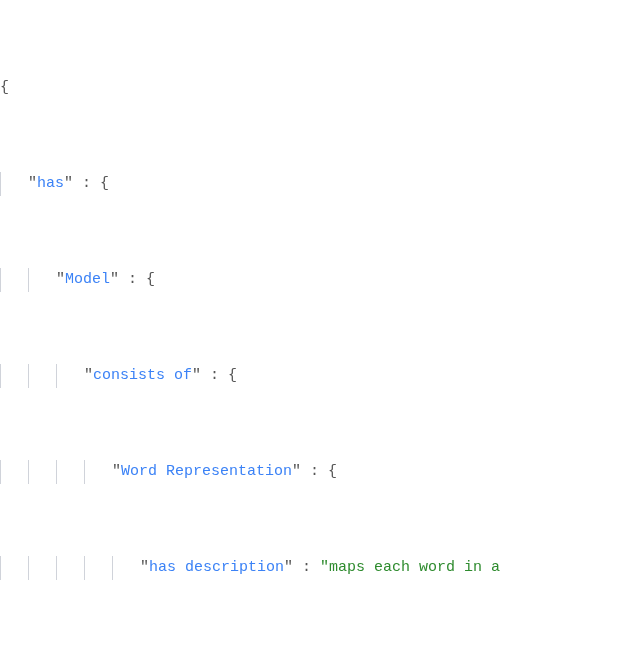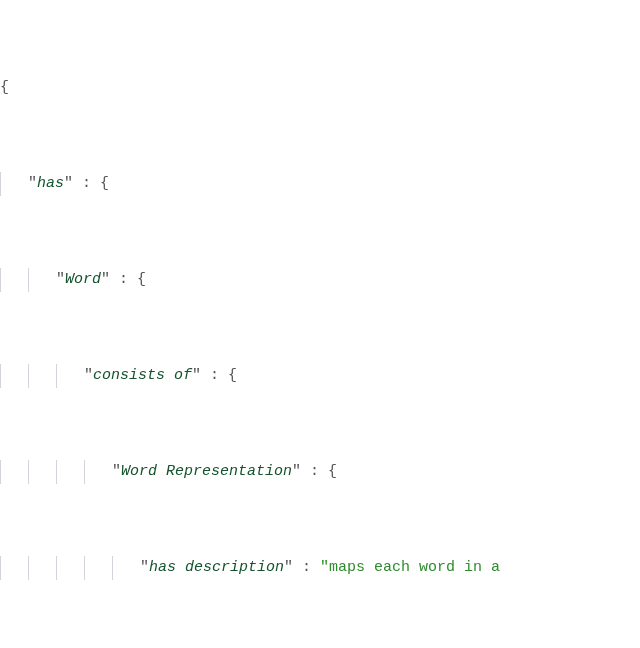--- a/index.html
+++ b/index.html
@@ -12,21 +12,21 @@
       width: 640px;
       height: 648px;
       padding: 4px 0;
       overflow: hidden;
     }
     .code {
       white-space: pre-wrap;
       word-break: break-word;
     }
     .punct { color: #555; }
-    .key { color: #14532d; font-style: italic; }
+    .key { color: #3b82f6; }
     .str { color: #2e8b2e; }
     .line { display: flex; }
     .indent { flex: 0 0 auto; display: flex; }
     .pipe {
       width: 28px;
       border-left: 1px solid rgba(120,130,150,0.35);
       height: 100%;
     }
     .content { flex: 1; padding-right: 6px; word-break: break-word; }
   </style>
@@ -40,21 +40,21 @@
     <div class="content"><span class="punct">{</span></div>
   </div>
 
   <div class="line">
     <div class="indent"><span class="pipe"></span></div>
     <div class="content"><span class="punct">"</span><span class="key">has</span><span class="punct">"</span><span class="punct"> : </span><span class="punct">{</span></div>
   </div>
 
   <div class="line">
     <div class="indent"><span class="pipe"></span><span class="pipe"></span></div>
-    <div class="content"><span class="punct">"</span><span class="key">Word</span><span class="punct">"</span><span class="punct"> : </span><span class="punct">{</span></div>
+    <div class="content"><span class="punct">"</span><span class="key">Model</span><span class="punct">"</span><span class="punct"> : </span><span class="punct">{</span></div>
   </div>
 
   <div class="line">
     <div class="indent"><span class="pipe"></span><span class="pipe"></span><span class="pipe"></span></div>
     <div class="content"><span class="punct">"</span><span class="key">consists of</span><span class="punct">"</span><span class="punct"> : </span><span class="punct">{</span></div>
   </div>
 
   <div class="line">
     <div class="indent"><span class="pipe"></span><span class="pipe"></span><span class="pipe"></span><span class="pipe"></span></div>
     <div class="content"><span class="punct">"</span><span class="key">Word Representation</span><span class="punct">"</span><span class="punct"> : </span><span class="punct">{</span></div>

